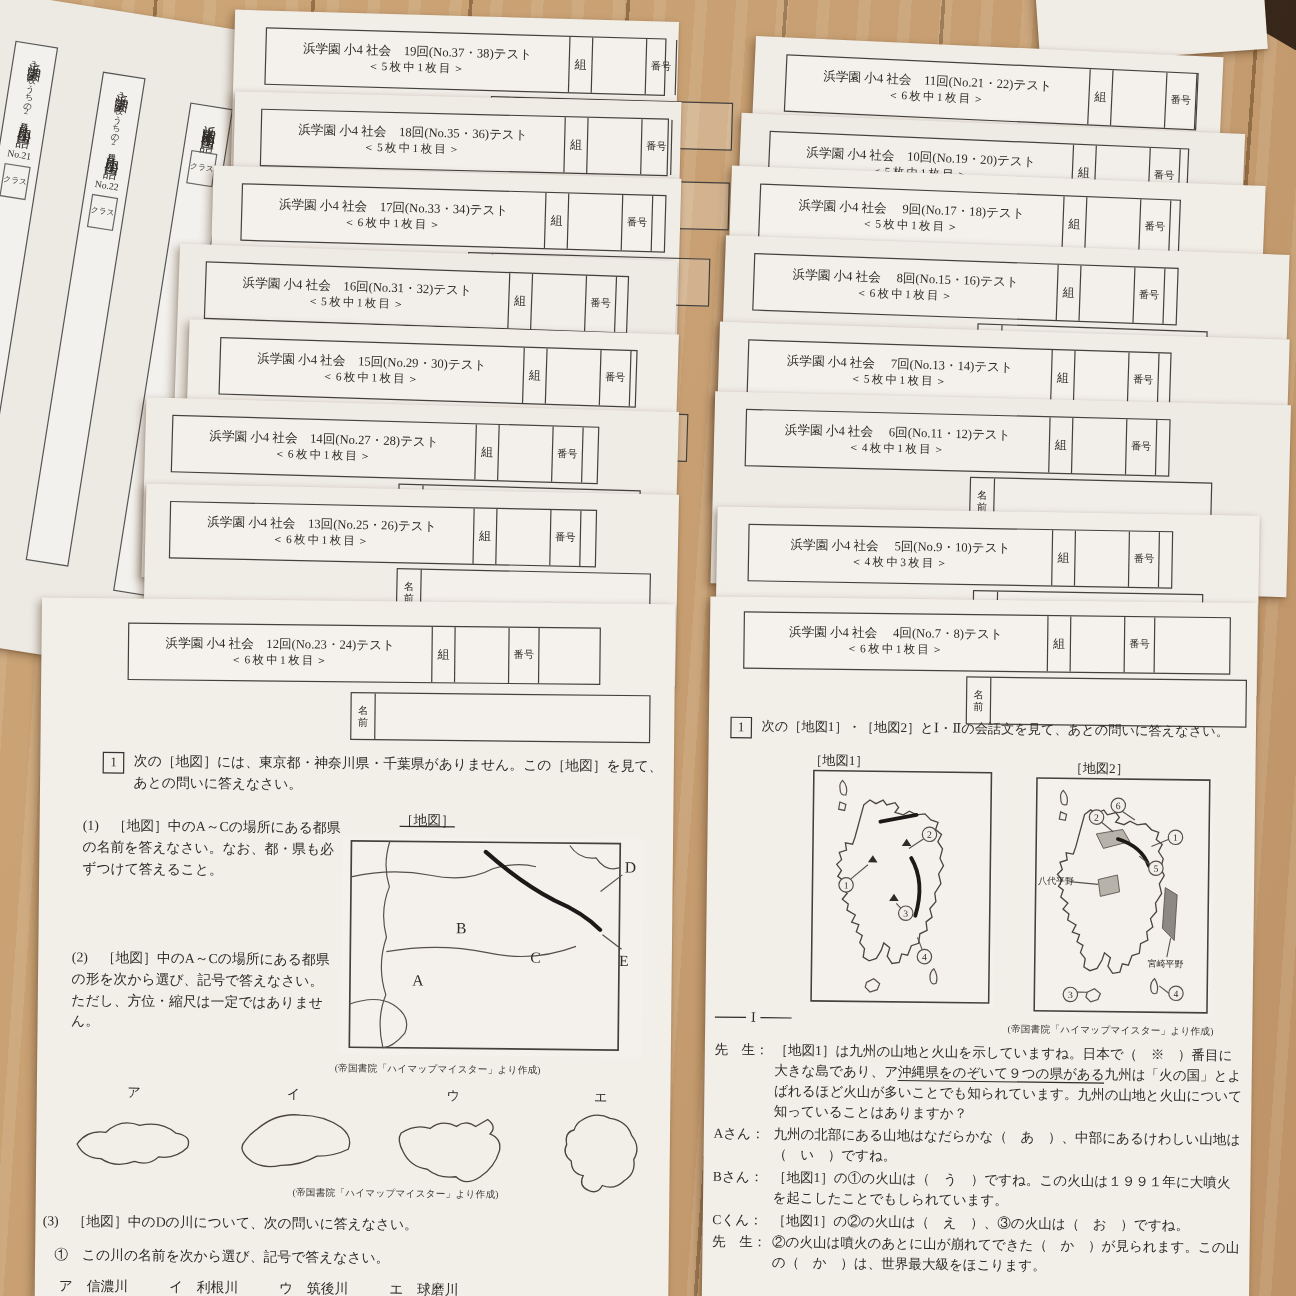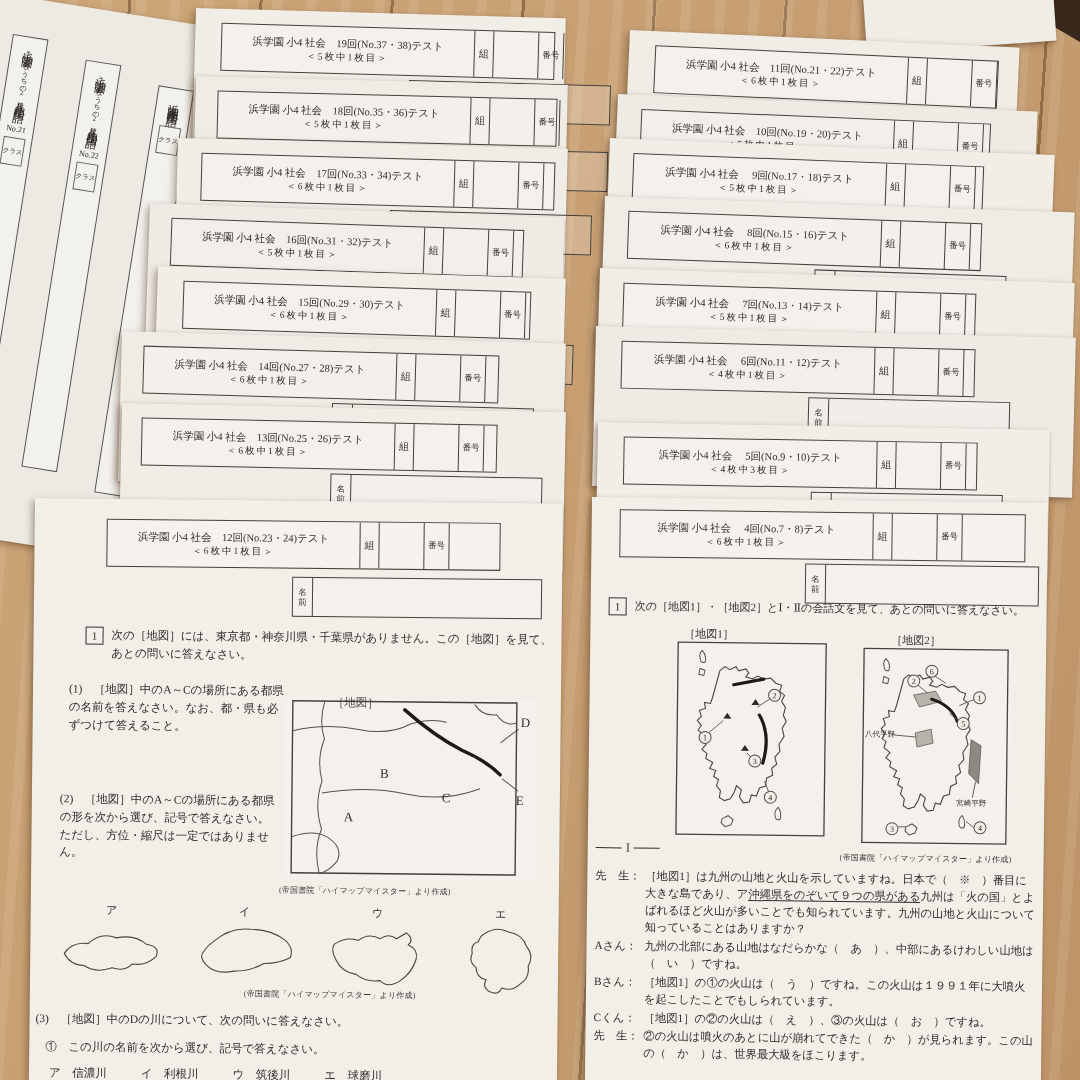--- a/index.html
+++ b/index.html
@@ -224,21 +224,21 @@
         <div class="nblank"></div>
     </div>
 
     <div class="abs qrow" style="left:52px;top:128px;width:478px;">
       <span class="qnum">1</span>
       <span class="body-txt">次の［地図］には、東京都・神奈川県・千葉県がありません。この［地図］を見て、あとの問いに答えなさい。</span>
     </div>
 
     <div class="abs body-txt" style="left:36px;top:182px;width:218px;">(1)　［地図］中のA～Cの場所にある都県の名前を答えなさい。なお、都・県も必ずつけて答えること。</div>
 
-    <div class="abs" style="left:300px;top:194px;font-size:11.5px;">［地図］</div>
+    <div class="abs" style="left:300px;top:175px;font-size:11.5px;text-decoration:underline;">［地図］</div>
 
     <svg class="abs mapfig" style="left:252px;top:196px;" width="252" height="182" viewBox="0 0 252 182">
       <rect x="8" y="4" width="224" height="172" fill="none" stroke="#44403c" stroke-width="1.4"></rect>
       <path d="M40,4 Q34,24 40,42 Q32,62 38,84 Q30,108 38,132 Q30,152 36,176" fill="none" stroke="#55504a" stroke-width="1"></path>
       <path d="M8,34 Q42,26 74,32 Q104,38 126,26 Q146,20 162,24" fill="none" stroke="#55504a" stroke-width="1"></path>
       <path d="M38,96 Q82,88 122,96 Q160,104 196,90" fill="none" stroke="#55504a" stroke-width="1"></path>
       <path d="M8,140 Q30,132 44,140 Q60,150 54,164 Q44,176 36,176" fill="none" stroke="#55504a" stroke-width="1"></path>
       <path d="M190,6 Q198,18 212,16 Q220,28 232,24" fill="none" stroke="#55504a" stroke-width="1"></path>
       <path d="M120,12 Q150,38 178,52 Q202,62 216,76" fill="none" stroke="#1c1a18" stroke-width="3.4" stroke-linecap="round"></path>
       <line x1="216" y1="44" x2="234" y2="30" stroke="#55504a" stroke-width="1"></line>
@@ -426,21 +426,21 @@
     <div class="namebox" style="left:214px;top:64px;width:232px;">
       <div class="nlab">名前</div>
         <div class="nblank"></div>
     </div>
 
     <div class="abs qrow" style="left:18px;top:100px;width:432px;">
       <span class="qnum">1</span>
       <span class="body-txt" style="font-size:11px;">次の［地図1］・［地図2］とⅠ・Ⅱの会話文を見て、あとの問いに答えなさい。</span>
     </div>
 
-    <div class="abs" style="left:94px;top:128px;font-size:11px;">［地図1］</div>
+    <div class="abs" style="left:84px;top:128px;font-size:11px;">［地図1］</div>
     <div class="abs" style="left:282px;top:132px;font-size:11px;margin-left:19px;">［地図2］</div>
 
     <svg class="abs mapfig" style="left:86px;top:142px;" width="154" height="198" viewBox="0 0 154 198">
       <rect x="2" y="2" width="148" height="192" fill="none" stroke="#44403c" stroke-width="1.3"></rect>
       <path d="M26,10 q5,5 3,12 q-5,1 -5,-5 q-1,-4 2,-7 z M24,28 l5,2 -1,5 -5,-1 z" fill="none" stroke="#55504a" stroke-width="1"></path>
       <path d="M44,30 l5,-4 5,3 6,-3 3,4 7,-2 3,4 -3,4 7,2 5,-3 6,3 7,-1 5,5 6,2 -2,6 5,4 -3,6 4,6 -2,8 3,6 -4,7 2,8 -5,8 1,7 -5,6 2,7 -5,4 1,7 -6,3 -1,8 -6,2 -3,8 -5,-1 -2,7 -6,1 -4,-6 2,-7 -5,-4 -2,6 -4,7 -6,2 -5,-3 1,-7 -4,-5 2,-6 -5,-3 2,-6 -6,-2 3,-6 -7,-4 1,-5 -5,-4 4,-5 -6,-5 2,-6 -4,-3 3,-5 -4,-5 4,-4 -2,-6 6,-2 -1,-6 6,1 2,-6 z" fill="none" stroke="#4a463f" stroke-width="1.1"></path>
       <path d="M48,178 l6,-3 5,4 -2,5 -6,2 -4,-4 z" fill="none" stroke="#55504a" stroke-width="1"></path>
       <path d="M104,166 q4,6 2,12 q-4,2 -5,-3 q-1,-6 3,-9 z" fill="none" stroke="#55504a" stroke-width="1"></path>
       <path d="M58,44 L88,38" stroke="#1c1a18" stroke-width="3.2" stroke-linecap="round" fill="none"></path>
       <path d="M84,74 Q96,94 88,122" stroke="#1c1a18" stroke-width="3.2" stroke-linecap="round" fill="none"></path>

